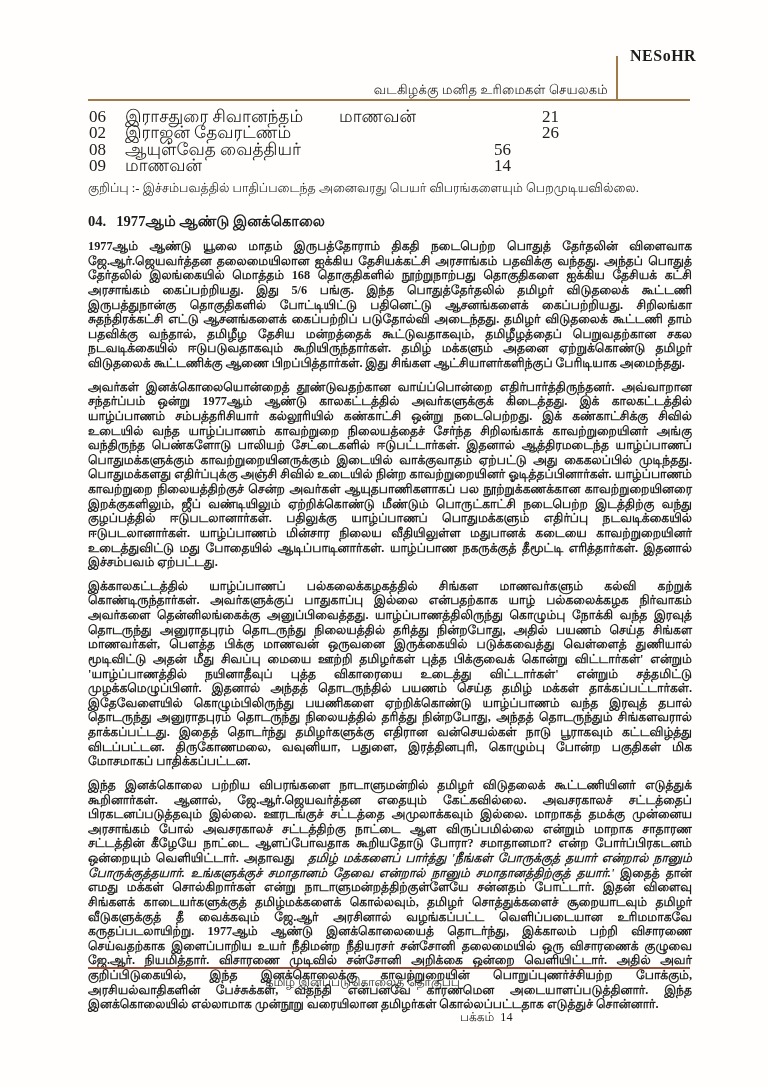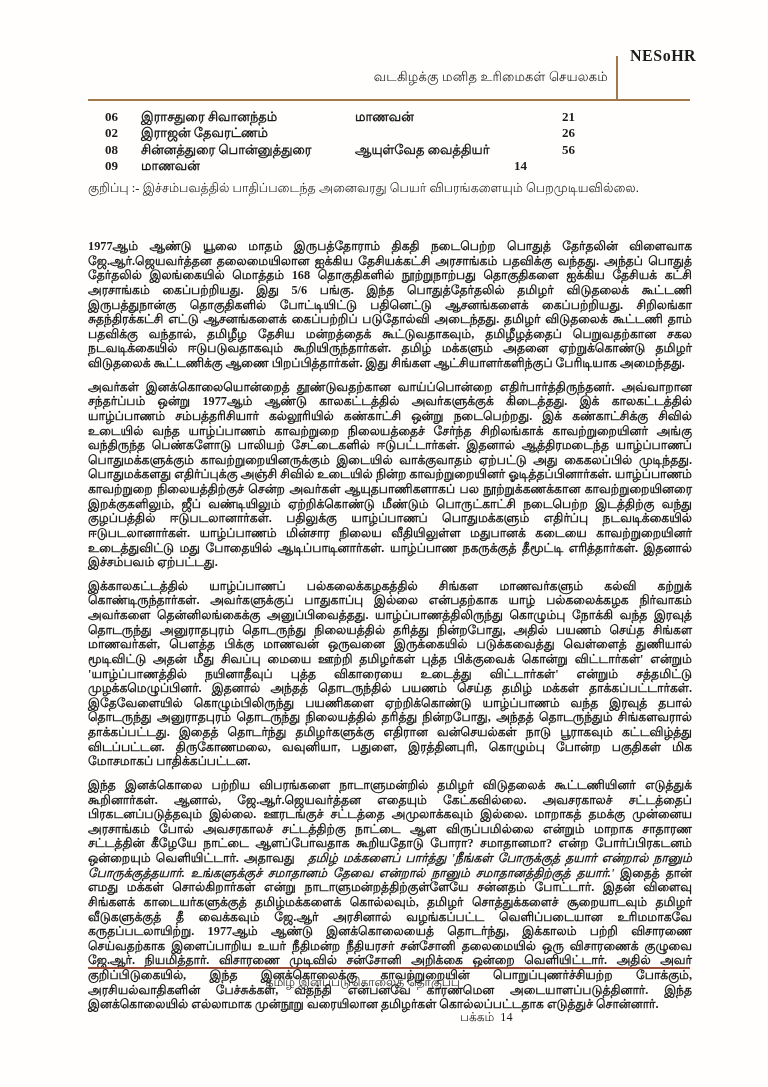--- a/index.html
+++ b/index.html
@@ -7,38 +7,38 @@
     position:relative;
     width:768px;height:1087px;
     margin:0 auto;
     background:#fffefd;
     overflow:hidden;
     color:var(--text-color,#1c1c1c);
     font-family:"Liberation Serif","DejaVu Sans",serif;
   }
   
   .header-org{
-    position:absolute;top:69px;right:160px;
+    position:absolute;top:82px;right:160px;
     font-size:13px;letter-spacing:.2px;white-space:nowrap;
   }
   .header-vline{
     position:absolute;left:616px;top:56px;width:2px;height:44px;
     background:var(--rule-color,#a27a4a);
   }
   .nesohr{
     position:absolute;left:630px;top:47px;
     font-family:"Liberation Serif",serif;font-weight:700;font-size:16px;
     letter-spacing:.5px;
   }
   .header-rule{
     position:absolute;left:88px;top:99px;width:602px;height:2px;
     background:var(--rule-color,#a27a4a);
   }
   
-  .vtable{position:absolute;left:105px;top:109px;width:470px;font-size:13px;font-weight:bold;}
+  .vtable{position:absolute;left:89px;top:109px;width:470px;font-size:17px;}
   .vrow{display:grid;grid-template-columns:36px 214px 172px 1fr;line-height:16.3px;}
   .vrow .age{text-align:right;}
   
   .note{position:absolute;left:88px;top:181px;width:604px;font-size:12.6px;}
   
   .heading{position:absolute;left:88px;top:213px;font-size:14.6px;font-weight:700;}
   .heading .sec-no{margin-right:10px;}
   
   .body-text{position:absolute;left:88px;top:239px;width:604px;}
   .body-text p{
@@ -79,33 +79,35 @@
         <span class="age">21</span>
       </div>
       <div class="vrow">
         <span>02</span>
         <span>இராஜன் தேவரட்ணம்</span>
         <span></span>
         <span class="age">26</span>
       </div>
       <div class="vrow">
         <span>08</span>
-        <span>சின்னத்துரை பொன்னுத்துரை</span>
         <span>ஆயுள்வேத வைத்தியர்</span>
         <span class="age">56</span>
       </div>
       <div class="vrow">
         <span>09</span>
         <span>மாணவன்</span>
         <span class="age">14</span>
       </div>
     </div>
 
   <div class="note">குறிப்பு :- இச்சம்பவத்தில் பாதிப்படைந்த அனைவரது பெயர் விபரங்களையும் பெறமுடியவில்லை.</div>
 
+  <div class="heading">
+    <span class="sec-no">04.</span><span>1977ஆம் ஆண்டு இனக்கொலை</span>
+  </div>
 
   <div class="body-text" id="paragraphs">
       <p><span>1977ஆம் ஆண்டு யூலை மாதம் இருபத்தோராம் திகதி நடைபெற்ற பொதுத் தேர்தலின் விளைவாக ஜே.ஆர்.ஜெயவர்த்தன தலைமையிலான ஐக்கிய தேசியக்கட்சி அரசாங்கம் பதவிக்கு வந்தது. அந்தப் பொதுத் தேர்தலில் இலங்கையில் மொத்தம் 168 தொகுதிகளில் நூற்றுநாற்பது தொகுதிகளை ஐக்கிய தேசியக் கட்சி அரசாங்கம் கைப்பற்றியது. இது 5/6 பங்கு. இந்த பொதுத்தேர்தலில் தமிழர் விடுதலைக் கூட்டணி இருபத்துநான்கு தொகுதிகளில் போட்டியிட்டு பதினெட்டு ஆசனங்களைக் கைப்பற்றியது. சிறிலங்கா சுதந்திரக்கட்சி எட்டு ஆசனங்களைக் கைப்பற்றிப் படுதோல்வி அடைந்தது. தமிழர் விடுதலைக் கூட்டணி தாம் பதவிக்கு வந்தால், தமிழீழ தேசிய மன்றத்தைக் கூட்டுவதாகவும், தமிழீழத்தைப் பெறுவதற்கான சகல நடவடிக்கையில் ஈடுபடுவதாகவும் கூறியிருந்தார்கள். தமிழ் மக்களும் அதனை ஏற்றுக்கொண்டு தமிழர் விடுதலைக் கூட்டணிக்கு ஆணை பிறப்பித்தார்கள். இது சிங்கள ஆட்சியாளர்களிந்குப் பேரிடியாக அமைந்தது.</span></p>
       <p><span>அவர்கள் இனக்கொலையொன்றைத் தூண்டுவதற்கான வாய்ப்பொன்றை எதிர்பார்த்திருந்தனர். அவ்வாறான சந்தர்ப்பம் ஒன்று 1977ஆம் ஆண்டு காலகட்டத்தில் அவர்களுக்குக் கிடைத்தது. இக் காலகட்டத்தில் யாழ்ப்பாணம் சம்பத்தரிசியார் கல்லூரியில் கண்காட்சி ஒன்று நடைபெற்றது. இக் கண்காட்சிக்கு சிவில் உடையில் வந்த யாழ்ப்பாணம் காவற்றுறை நிலையத்தைச் சேர்ந்த சிறிலங்காக் காவற்றுறையினர் அங்கு வந்திருந்த பெண்களோடு பாலியற் சேட்டைகளில் ஈடுபட்டார்கள். இதனால் ஆத்திரமடைந்த யாழ்ப்பாணப் பொதுமக்களுக்கும் காவற்றுறையினருக்கும் இடையில் வாக்குவாதம் ஏற்பட்டு அது கைகலப்பில் முடிந்தது. பொதுமக்களது எதிர்ப்புக்கு அஞ்சி சிவில் உடையில் நின்ற காவற்றுறையினர் ஓடித்தப்பினார்கள். யாழ்ப்பாணம் காவற்றுறை நிலையத்திற்குச் சென்ற அவர்கள் ஆயுதபாணிகளாகப் பல நூற்றுக்கணக்கான காவற்றுறையினரை இறக்குகளிலும், ஜீப் வண்டியிலும் ஏற்றிக்கொண்டு மீண்டும் பொருட்காட்சி நடைபெற்ற இடத்திற்கு வந்து குழப்பத்தில் ஈடுபடலானார்கள். பதிலுக்கு யாழ்ப்பாணப் பொதுமக்களும் எதிர்ப்பு நடவடிக்கையில் ஈடுபடலானார்கள். யாழ்ப்பாணம் மின்சார நிலைய வீதியிலுள்ள மதுபானக் கடையை காவற்றுறையினர் உடைத்துவிட்டு மது போதையில் ஆடிப்பாடினார்கள். யாழ்ப்பாண நகருக்குத் தீமூட்டி எரித்தார்கள். இதனால் இச்சம்பவம் ஏற்பட்டது.</span></p>
       <p><span>இக்காலகட்டத்தில் யாழ்ப்பாணப் பல்கலைக்கழகத்தில் சிங்கள மாணவர்களும் கல்வி கற்றுக் கொண்டிருந்தார்கள். அவர்களுக்குப் பாதுகாப்பு இல்லை என்பதற்காக யாழ் பல்கலைக்கழக நிர்வாகம் அவர்களை தென்னிலங்கைக்கு அனுப்பிவைத்தது. யாழ்ப்பாணத்திலிருந்து கொழும்பு நோக்கி வந்த இரவுத் தொடருந்து அனுராதபுரம் தொடருந்து நிலையத்தில் தரித்து நின்றபோது, அதில் பயணம் செய்த சிங்கள மாணவர்கள், பௌத்த பிக்கு மாணவன் ஒருவனை இருக்கையில் படுக்கவைத்து வெள்ளைத் துணியால் மூடிவிட்டு அதன் மீது சிவப்பு மையை ஊற்றி தமிழர்கள் புத்த பிக்குவைக் கொன்று விட்டார்கள்' என்றும் 'யாழ்ப்பாணத்தில் நயினாதீவுப் புத்த விகாரையை உடைத்து விட்டார்கள்' என்றும் சத்தமிட்டு முழக்கமெழுப்பினர். இதனால் அந்தத் தொடருந்தில் பயணம் செய்த தமிழ் மக்கள் தாக்கப்பட்டார்கள். இதேவேளையில் கொழும்பிலிருந்து பயணிகளை ஏற்றிக்கொண்டு யாழ்ப்பாணம் வந்த இரவுத் தபால் தொடருந்து அனுராதபுரம் தொடருந்து நிலையத்தில் தரித்து நின்றபோது, அந்தத் தொடருந்தும் சிங்களவரால் தாக்கப்பட்டது. இதைத் தொடர்ந்து தமிழர்களுக்கு எதிரான வன்செயல்கள் நாடு பூராகவும் கட்டவிழ்த்து விடப்பட்டன. திருகோணமலை, வவுனியா, பதுளை, இரத்தினபுரி, கொழும்பு போன்ற பகுதிகள் மிக மோசமாகப் பாதிக்கப்பட்டன.</span></p>
       <p><span>இந்த இனக்கொலை பற்றிய விபரங்களை நாடாளுமன்றில் தமிழர் விடுதலைக் கூட்டணியினர் எடுத்துக் கூறினார்கள். ஆனால், ஜே.ஆர்.ஜெயவர்த்தன எதையும் கேட்கவில்லை. அவசரகாலச் சட்டத்தைப் பிரகடனப்படுத்தவும் இல்லை. ஊரடங்குச் சட்டத்தை அமுலாக்கவும் இல்லை. மாறாகத் தமக்கு முன்னைய அரசாங்கம் போல் அவசரகாலச் சட்டத்திற்கு நாட்டை ஆள விருப்பமில்லை என்றும் மாறாக சாதாரண சட்டத்தின் கீழேயே நாட்டை ஆளப்போவதாக கூறியதோடு போரா? சமாதானமா? என்ற போர்ப்பிரகடனம் ஒன்றையும் வெளியிட்டார். அதாவது </span><span class="it">தமிழ் மக்களைப் பார்த்து 'நீங்கள் போருக்குத் தயார் என்றால் நானும் போருக்குத்தயார். உங்களுக்குச் சமாதானம் தேவை என்றால் நானும் சமாதானத்திற்குத் தயார்.'</span><span> இதைத் தான் எமது மக்கள் சொல்கிறார்கள் என்று நாடாளுமன்றத்திற்குள்ளேயே சன்னதம் போட்டார். இதன் விளைவு சிங்களக் காடையர்களுக்குத் தமிழ்மக்களைக் கொல்லவும், தமிழர் சொத்துக்களைச் சூறையாடவும் தமிழர் வீடுகளுக்குத் தீ வைக்கவும் ஜே.ஆர் அரசினால் வழங்கப்பட்ட வெளிப்படையான உரிமமாகவே கருதப்படலாயிற்று. 1977ஆம் ஆண்டு இனக்கொலையைத் தொடர்ந்து, இக்காலம் பற்றி விசாரணை செய்வதற்காக இளைப்பாறிய உயர் நீதிமன்ற நீதியரசர் சன்சோனி தலைமையில் ஒரு விசாரணைக் குழுவை ஜே.ஆர். நியமித்தார். விசாரணை முடிவில் சன்சோனி அறிக்கை ஒன்றை வெளியிட்டார். அதில் அவர் குறிப்பிடுகையில், இந்த இனக்கொலைக்கு காவற்றுறையின் பொறுப்புணர்ச்சியற்ற போக்கும், அரசியல்வாதிகளின் பேச்சுக்கள், வதந்தி என்பனவே காரணமென அடையாளப்படுத்தினார். இந்த இனக்கொலையில் எல்லாமாக முன்நூறு வரையிலான தமிழர்கள் கொல்லப்பட்டதாக எடுத்துச் சொன்னார்.</span></p>
     </div>
 
   <div class="footer-rule"></div>
   <div class="footer-row">

